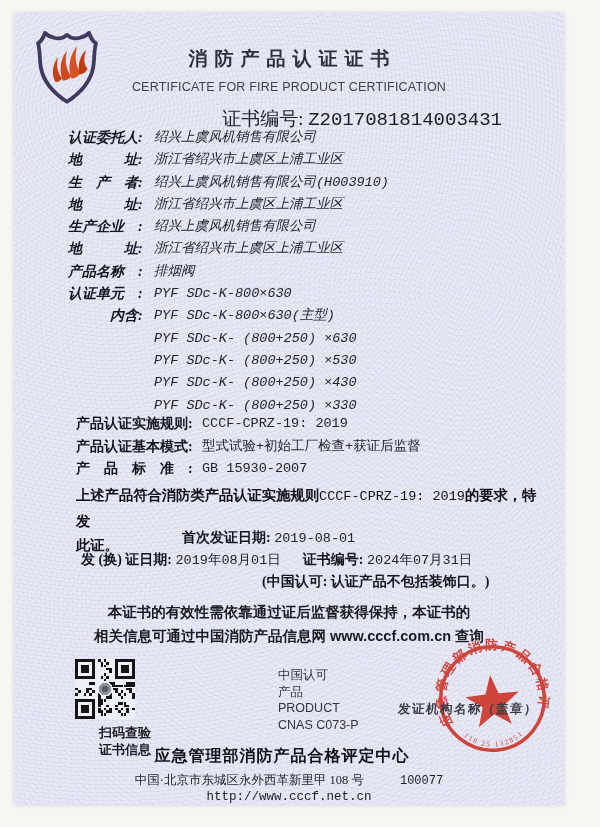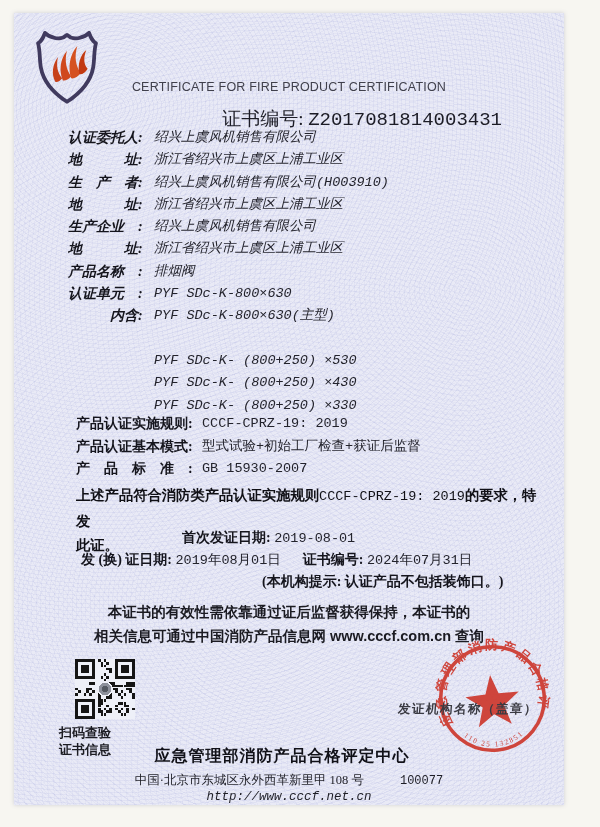--- a/index.html
+++ b/index.html
@@ -56,21 +56,21 @@
   .dlabel { font-weight:bold; color:#15151d; }
   .dval { font-family:"Liberation Mono","DejaVu Sans Mono",monospace; font-size:13.5px; color:#23232c; }
   .gap { display:inline-block; width:22px; }
   .validity {
     position:absolute; left:0; top:588px; width:100%; text-align:center;
     font-family:"Liberation Sans","DejaVu Sans",sans-serif;
     font-size:14.5px; font-weight:600; line-height:23.5px; color:#1b1b22;
   }
   .qr { position:absolute; left:61px; top:646px; }
   .qr-caption {
-    position:absolute; left:45px; top:712px; width:92px; text-align:left;
+    position:absolute; left:45px; top:712px; width:92px; text-align:right;
     font-size:13px; line-height:16.5px; color:#1d1d24; font-weight:600;
   }
   .cnas { position:absolute; left:150px; top:650px; }
   .accred {
     position:absolute; left:264px; top:654px;
     font-size:12.5px; line-height:16.5px; color:#33333e;
   }
   .accred .en { font-family:"Liberation Sans","DejaVu Sans",sans-serif; }
   .seal { position:absolute; left:411px; top:618px; width:135px; height:135px;
           transform:rotate(-6deg); opacity:0.92; }
@@ -85,38 +85,39 @@
     font-size:16px; font-weight:bold; letter-spacing:1px; color:#111118;
     padding-right:14px;
   }
   .addr-line {
     position:absolute; left:0; top:759px; width:100%; text-align:center;
     font-size:12.5px; color:#1e1e26;
   }
   .addr-line .post { margin-left:36px; font-family:"Liberation Mono","DejaVu Sans Mono",monospace; font-size:12px;margin-top:41px; }
   .url-line {
     position:absolute; left:0; top:777px; width:100%; text-align:center;
-    font-size:12.5px; color:#1e1e26; font-family:"Liberation Mono","DejaVu Sans Mono",monospace;font-style:italic;
+    font-size:12.5px; color:#1e1e26; font-family:"Liberation Mono","DejaVu Sans Mono",monospace;
   }
 </style>
 </head>
 <body>
 
 <div class="paper">
 
   <div class="logo">
     <svg width="62" height="80" viewBox="0 0 90 112">
       <path d="M45 8 C50 13 58 14 64 12 C69 11 74 8 77 5 C80 14 85 19 87 20 C84 30 85 44 83 55 C80 72 68 90 45 105 C22 90 10 72 7 55 C5 44 6 30 3 20 C5 19 10 14 13 5 C16 8 21 11 26 12 C32 14 40 13 45 8 Z" fill="none" stroke="#403a5e" stroke-width="5.5" stroke-linejoin="round"></path>
       <path d="M28 76 C22 65 24 50 32 40 C29 52 31 63 38 71 C35 75 31 77 28 76 Z" fill="#c6401a"></path>
       <path d="M39 74 C33 60 35 43 45 31 C41 45 44 59 51 68 C47 73 42 75 39 74 Z" fill="#d0481c"></path>
       <path d="M51 71 C46 55 49 36 60 24 C55 40 58 54 65 63 C61 69 55 72 51 71 Z" fill="#d55221"></path>
       <path d="M63 65 C60 52 64 37 73 30 C68 43 70 52 75 57 C72 62 67 66 63 65 Z" fill="#c23a12"></path>
     </svg>
   </div>
 
+  <div class="title-cn">消防产品认证证书</div>
   <div class="title-en">CERTIFICATE FOR FIRE PRODUCT CERTIFICATION</div>
 
   <div class="cert-no">
     <span>证书编号: </span><span class="num">Z2017081814003431</span>
   </div>
 
   <div class="fields">
     <div class="row">
         <span class="lbl">认证委托人:</span>
         <span class="val">绍兴上虞风机销售有限公司</span>
@@ -148,20 +149,21 @@
     <div class="row">
         <span class="lbl">认证单元　:</span>
         <span class="val">PYF SDc-K-800×630</span>
       </div>
     <div class="row">
         <span class="lbl">　　　内含:</span>
         <span class="val">PYF SDc-K-800×630(主型)</span>
       </div>
     <div class="row">
         <span class="lbl"></span>
+        <span class="val">PYF SDc-K- (800+250) ×630</span>
       </div>
     <div class="row">
         <span class="lbl"></span>
         <span class="val">PYF SDc-K- (800+250) ×530</span>
       </div>
     <div class="row">
         <span class="lbl"></span>
         <span class="val">PYF SDc-K- (800+250) ×430</span>
       </div>
     <div class="row">
@@ -189,21 +191,21 @@
     <div><span>上述产品符合消防类产品认证实施规则</span><span class="code">CCCF-CPRZ-19: 2019</span><span>的要求，特发</span></div>
     <div>此证。</div>
   </div>
 
   <div class="date-first">
     <span class="dlabel">首次发证日期: </span><span class="dval">2019-08-01</span>
   </div>
   <div class="date-issue">
     <span class="dlabel">发 (换) 证日期: </span><span class="dval">2019年08月01日</span><span class="gap"></span><span class="dlabel">证书编号: </span><span class="dval">2024年07月31日</span>
   </div>
-  <div class="notice">(本机构提示: 认证产品不包括装饰口。)</div>
+  <div class="notice">(中国认可: 认证产品不包括装饰口。)</div>
 
   <div class="validity">
     <div>本证书的有效性需依靠通过证后监督获得保持，本证书的</div>
     <div>相关信息可通过中国消防产品信息网 www.cccf.com.cn 查询</div>
   </div>
 
   <div class="qr">
     <svg width="60" height="60" viewBox="0 0 60 60" shape-rendering="crispEdges">
       <rect x="0" y="0" width="60" height="60" fill="#eef0f8"></rect>
       <g id="qr-rand" fill="#151515">
@@ -310,20 +312,26 @@
       <circle cx="30" cy="30" r="7" fill="#8d919c" stroke="#eef0f8" stroke-width="1.5"></circle>
       <circle cx="30" cy="30" r="3.2" fill="#555a63"></circle>
     </svg>
   </div>
   <div class="qr-caption">
     <div>扫码查验</div>
     <div>证书信息</div>
   </div>
 
 
+  <div class="accred">
+    <div>中国认可</div>
+    <div>产品</div>
+    <div class="en">PRODUCT</div>
+    <div class="en">CNAS C073-P</div>
+  </div>
 
   <div class="seal">
     <svg width="135" height="135" viewBox="0 0 120 120">
       <defs>
         <path id="ringPath" d="M23,78 A42,42 0 1 1 97,78" fill="none"></path>
         <path id="numPath" d="M31,91 A41,41 0 0 0 92,87" fill="none"></path>
       </defs>
       <circle cx="60" cy="60" r="46" fill="none" stroke="#cd382d" stroke-width="3.2"></circle>
       <polygon points="60,39 65.9,55.9 83.8,56.3 69.5,67.1 74.7,84.2 60,74 45.3,84.2 50.5,67.1 36.2,56.3 54.1,55.9" fill="#cd382d"></polygon>
       <text font-size="11.5" font-weight="bold" fill="#cd382d" letter-spacing="2.6">

